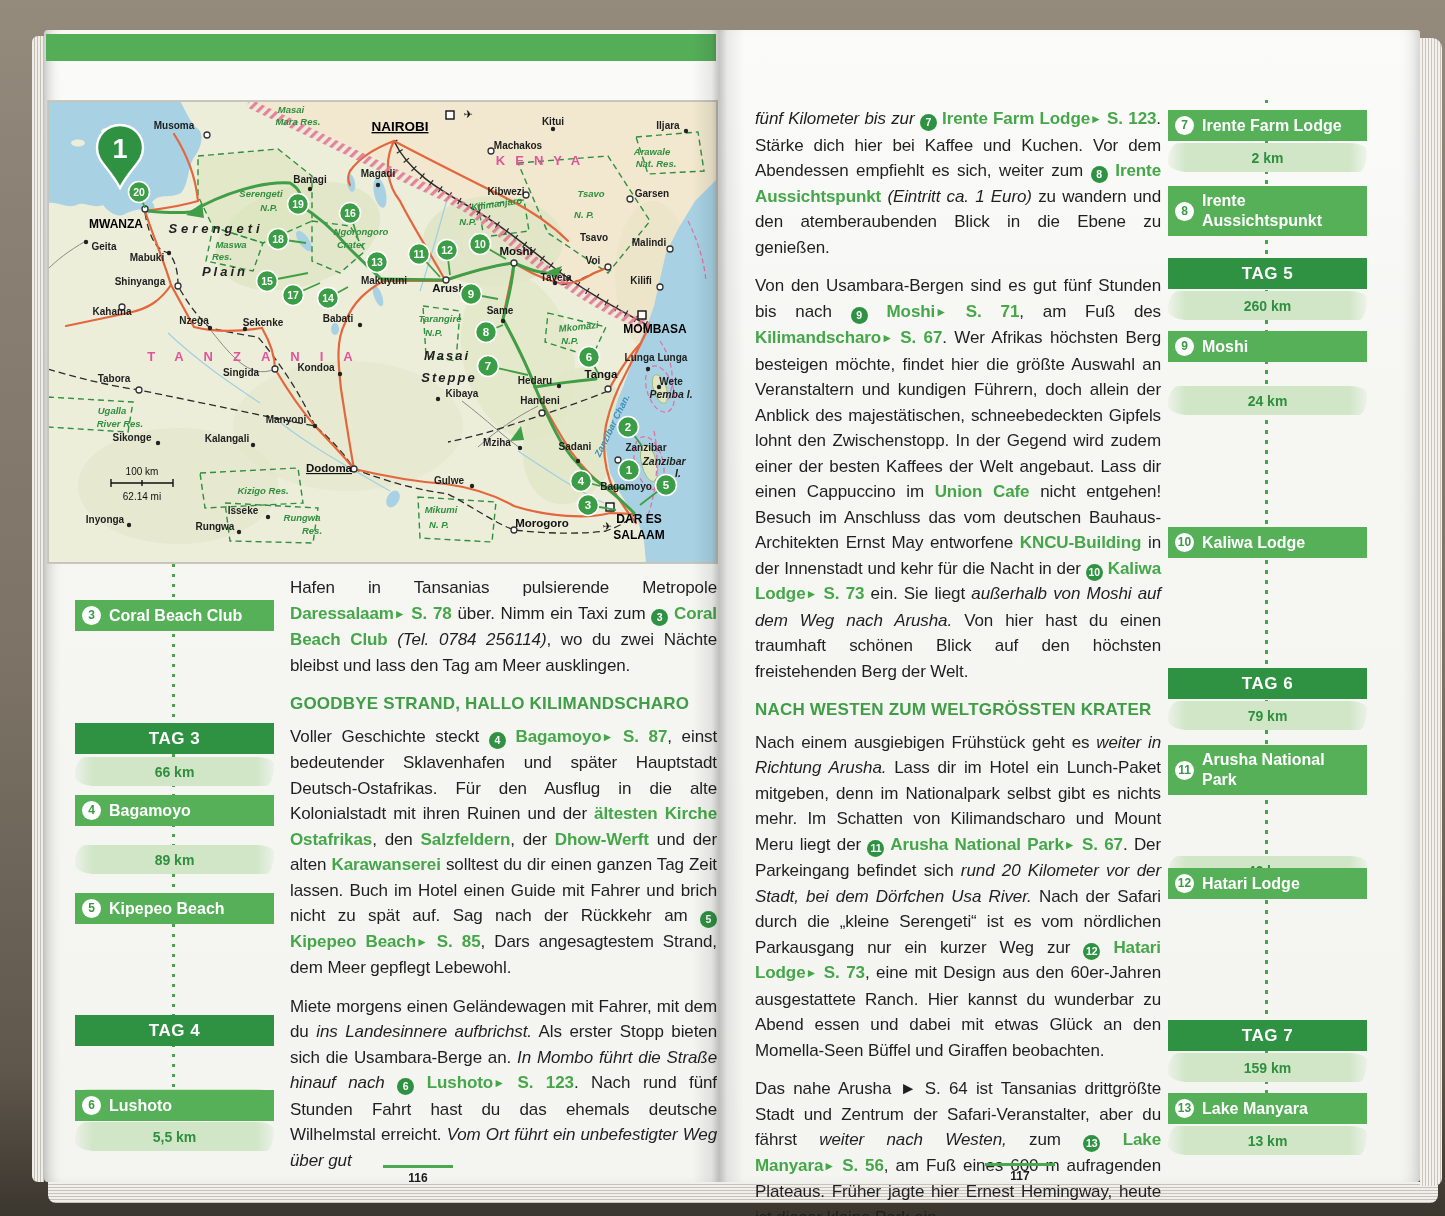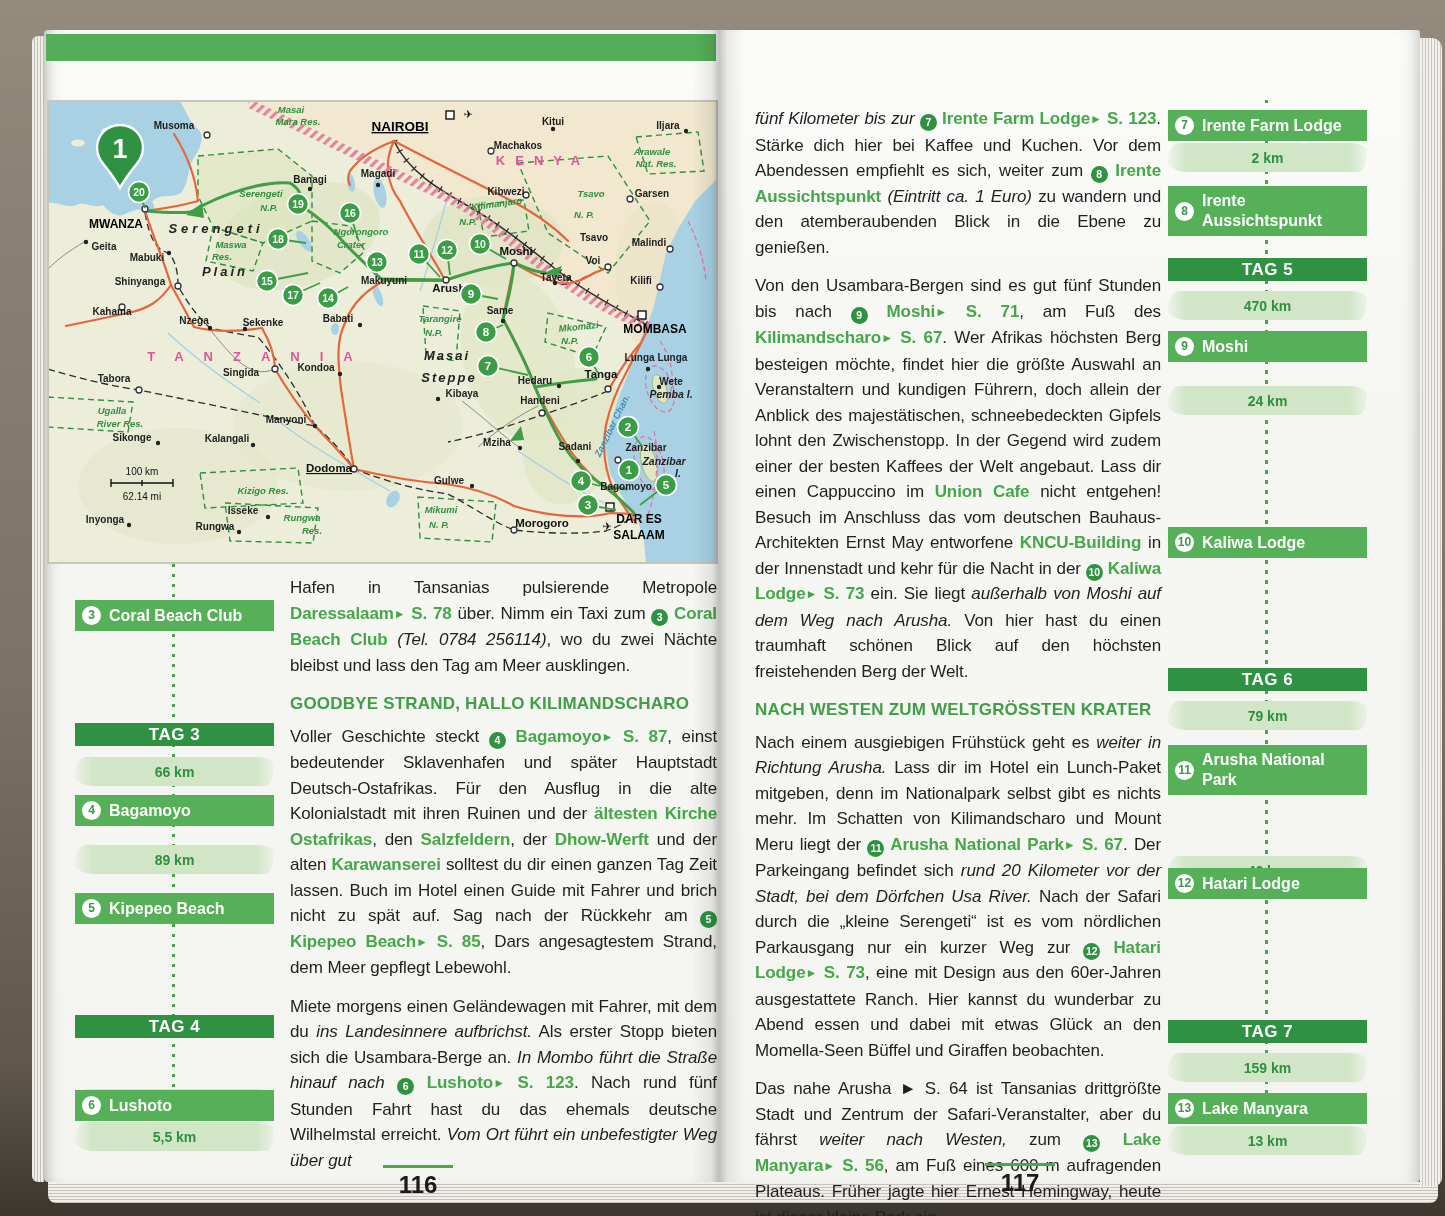--- a/index.html
+++ b/index.html
@@ -40,41 +40,41 @@
   .m-marker-txt{fill:#fff;font-weight:700;text-anchor:middle;}
   
   .sidebar{position:absolute;width:199px;}
   .dotline{position:absolute;width:3px;z-index:0;
     background:repeating-linear-gradient(180deg,#46a44b 0 3.5px,rgba(0,0,0,0) 3.5px 10px);}
   .sb-stop,.sb-day,.sb-dist{position:absolute;left:0;width:199px;z-index:2;box-sizing:border-box;}
   .sb-stop{background:#55b058;display:flex;align-items:center;gap:8px;padding:5px 6px 5px 7px;min-height:31px;}
   .sb-stop .snum{flex:0 0 19px;width:19px;height:19px;border-radius:50%;background:#fff;color:#3a9a43;
     font-size:12px;font-weight:800;text-align:center;line-height:19px;}
   .sb-stop .slbl{color:#fff;font-size:16px;font-weight:700;line-height:1.25;}
-  .sb-day{background:#2f9242;height:23px;display:flex;align-items:center;justify-content:center;
+  .sb-day{background:#2f9242;height:31px;display:flex;align-items:center;justify-content:center;
     color:#fff;font-size:17px;font-weight:800;letter-spacing:.5px;}
   .sb-dist{height:29px;display:flex;align-items:center;justify-content:center;
     color:#2f8f3f;font-size:14px;font-weight:800;
     background:linear-gradient(90deg,rgba(208,230,199,.25) 0%,#d0e6c7 9%,#d0e6c7 91%,rgba(208,230,199,.25) 100%);
     border-radius:14px 22px 10px 26px / 22px 10px 26px 12px;}
   
   .col{position:absolute;color:#1f1f1f;font-size:17px;line-height:25.5px;text-align:justify;letter-spacing:-.1px;}
   .col p{margin:0 0 13px 0;}
   .col .col-h{color:#3f9e46;font-weight:800;font-size:17px;letter-spacing:.2px;margin:9px 0 7px 0;text-align:left;}
   .seg-g{color:#45a749;font-weight:700;}
   .seg-a{color:#45a749;font-weight:700;white-space:nowrap;}
   .seg-a .arr{font-size:12px;vertical-align:1px;}
   .seg-i{font-style:italic;}
   .ic{display:inline-block;width:17px;height:17px;border-radius:50%;background:#2f9242;color:#fff;
     font-size:10.5px;font-weight:700;text-align:center;line-height:17px;font-style:normal;letter-spacing:0;
     vertical-align:-2px;}
   
   .pagenum{position:absolute;width:90px;text-align:center;z-index:2;}
   .pagenum .pn-line{height:3px;background:#4aa84e;width:70px;margin:0 auto 3px auto;}
-  .pagenum .pn-txt{font-size:24px;font-weight:800;color:#1a1a1a;}
+  .pagenum .pn-txt{font-size:12px;font-weight:800;color:#1a1a1a;}
 </style>
 </head>
 <body>
 
 <div id="stage">
   <div id="edge-left"></div>
   <div id="edge-bottom"></div>
   <div id="edge-right"></div>
 
   <div class="page" id="page-left">
@@ -514,21 +514,21 @@
           <span>2 km</span>
         </div>
         <div class="sb-stop" style="top: 156px;">
           <span class="snum">8</span>
           <span class="slbl">Irente Aussichtspunkt</span>
         </div>
         <div class="sb-day" style="top: 228px;">
           <span>TAG 5</span>
         </div>
         <div class="sb-dist" style="top: 261px;">
-          <span>470 km</span>
+          <span>260 km</span>
         </div>
         <div class="sb-stop" style="top: 301px;">
           <span class="snum">9</span>
           <span class="slbl">Moshi</span>
         </div>
         <div class="sb-dist" style="top: 356px;">
           <span>24 km</span>
         </div>
         <div class="sb-stop" style="top: 497px;">
           <span class="snum">10</span>

